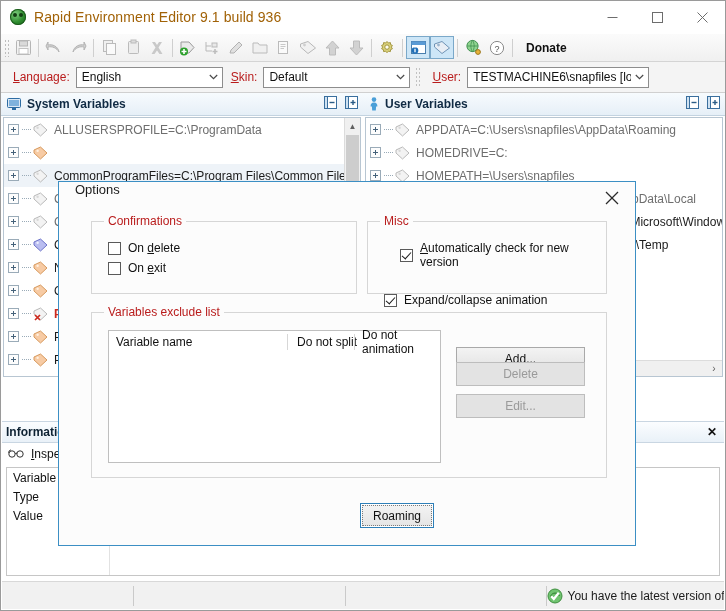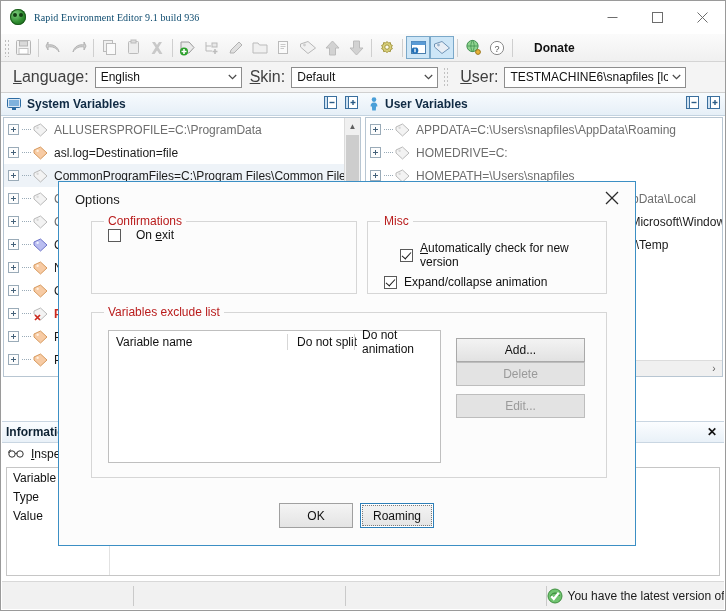--- a/index.html
+++ b/index.html
@@ -35,21 +35,21 @@
     background: radial-gradient(circle at 35% 32%, #7fd07f 0%, #2e8b2e 55%, #15601a 100%);
     position: relative; flex: none;
     box-shadow: inset 0 0 0 1px #1d5a1d;
   }
   .app-icon::before, .app-icon::after {
     content: ""; position: absolute; background: #143f14; border-radius: 50%;
   }
   .app-icon::before { width: 4px; height: 4px; left: 3px; top: 4px; }
   .app-icon::after  { width: 4px; height: 4px; right: 3px; top: 4px; }
   .title-text {
-    font-size: 10px; color: #0c4a6e; letter-spacing: .1px; font-family: Liberation Serif, serif;
+    font-size: 14px; color: #a16207; letter-spacing: .1px;
   }
   .win-buttons { position: absolute; right: 0; top: 0; display: flex; height: 32px; }
   .win-btn {
     width: 45px; height: 32px; display: flex; align-items: center; justify-content: center;
     color: #6d6d6d;
   }
   .win-btn svg { display: block; }
 
   
   .menubar {
@@ -75,30 +75,30 @@
   }
   .tb-btn {
     width: 24px; height: 23px; display: flex; align-items: center; justify-content: center;
     position: relative;
   }
   .tb-btn.active {
     background: #cde6f7; border: 1px solid #7aa8c9; box-sizing: border-box;
   }
   .tb-sep { width: 1px; height: 18px; background: #cfcfcf; margin: 0 3px; }
   .donate {
-    font-weight: bold; font-size: 12px; color: #111; padding: 0 6px; margin-left: 12px;
+    font-weight: bold; font-size: 12px; color: #111; padding: 0 6px; margin-left: 4px;
   }
 
   
   .selbar {
     height: 30px; background: #f4f4f4;
     display: flex; align-items: center; padding-left: 4px;
     border-bottom: 1px solid #d0d0d0;
   }
-  .sel-label { font-size: 16px; margin: 0 6px 0 8px; color: #404040; }
+  .sel-label { font-size: 12px; margin: 0 6px 0 8px; color: #b91c1c; }
   .sel-label u { text-decoration: underline; }
   .combo {
     height: 21px; background: #ffffff; border: 1px solid #8d8d8d;
     display: flex; align-items: center; box-sizing: border-box;
     font-size: 12px; color: #111; padding-left: 5px; position: relative;
   }
   .combo .cval { flex: 1; overflow: hidden; white-space: nowrap; }
   .combo .arrow {
     width: 17px; display: flex; align-items: center; justify-content: center; color: #3a3a3a;
   }
@@ -219,21 +219,21 @@
   .sb-icon { width: 16px; height: 16px; flex: none; }
 
   
   .dialog {
     position: absolute; left: 57px; top: 180px; width: 578px; height: 365px;
     background: #fcfcfc; border: 1px solid #3c8fc4;
     box-sizing: border-box; z-index: 50;
     box-shadow: 0 0 0 0 rgba(0,0,0,0);
   }
   .dlg-title {
-    height: 34px; display: flex; align-items: center;
+    height: 34px; display: flex; align-items: flex-start;
     font-size: 13px; color: #1b1b1b; padding-left: 16px; position: relative;
   }
   .dlg-close {
     position: absolute; right: 6px; top: 3px; width: 34px; height: 26px;
     display: flex; align-items: center; justify-content: center; color: #2b2b2b;
   }
   .gbox {
     position: absolute; border: 1px solid #d6d6d6; box-sizing: border-box;
   }
   .gbox > .legend {
@@ -513,21 +513,20 @@
           <span class="vtext">ALLUSERSPROFILE=C:\ProgramData</span>
         </div>
 
         <div class="varrow">
           <span class="expander"></span>
             <span class="dots"></span>
           <span class="tagico"><svg width="15" height="14" viewBox="0 0 15 14">
                 <path d="M1 4 L7.5 1 L14 7 L7.5 13 L1 7 Z" fill="#f7cba4" stroke="#d79a5e"></path>
                 <circle cx="4.6" cy="4.8" r="1.2" fill="#fff0e0"></circle>
               </svg></span>
-          <span class="vtext dark">asl.log=Destination=file</span>
         </div>
 
         <div class="varrow selected">
           <span class="expander"></span>
             <span class="dots"></span>
           <span class="tagico"><svg width="15" height="14" viewBox="0 0 15 14">
                 <path d="M1 4 L7.5 1 L14 7 L7.5 13 L1 7 Z" fill="#f3f3f3" stroke="#b9b9b9"></path>
                 <circle cx="4.6" cy="4.8" r="1.2" fill="#d8d8d8"></circle>
               </svg></span>
           <span class="vtext dark">CommonProgramFiles=C:\Program Files\Common Files</span>
@@ -793,64 +792,65 @@
       <span class="dlg-close">
         <svg width="14" height="14" viewBox="0 0 14 14">
             <line x1="1" y1="1" x2="13" y2="13" stroke="#2b2b2b" stroke-width="1.3"></line>
             <line x1="13" y1="1" x2="1" y2="13" stroke="#2b2b2b" stroke-width="1.3"></line>
           </svg>
       </span>
     </div>
 
     <div class="gbox" style="left:32px; top:39px; width:266px; height:73px;">
       <div class="legend">Confirmations</div>
-      <div class="chk-row" style="margin:6px 0 0 16px;gap:8px;">
+      <div class="chk-row" style="margin:19px 0 0 16px;">
+        <span class="chkbox"></span>
+        <span>On <span class="ul">d</span>elete</span>
+      </div>
+      <div class="chk-row" style="margin:6px 0 0 16px;">
         <span class="chkbox"></span>
         <span>On <span class="ul">e</span>xit</span>
       </div>
     </div>
 
     <div class="gbox" style="left:308px; top:39px; width:240px; height:73px;">
       <div class="legend">Misc</div>
       <div class="chk-row" style="margin:19px 0 0 32px;">
         <span class="chkbox checked"></span>
         <span><span class="ul">A</span>utomatically check for new version</span>
       </div>
-      <div class="chk-row" style="margin:6px 0 0 16px;">
+      <div class="chk-row" style="margin:24px 0 0 16px;">
         <span class="chkbox checked"></span>
         <span>Expand/collapse animation</span>
       </div>
     </div>
 
     <div class="gbox" style="left:32px; top:130px; width:516px; height:166px;">
       <div class="legend">Variables exclude list</div>
 
       <div class="listbox" style="left:16px; top:17px; width:333px; height:133px;">
         <div class="lb-head">
           <span class="lb-col" style="left:7px;">Variable name</span>
           <span class="lb-div" style="left:178px;"></span>
           <span class="lb-col" style="left:188px;">Do not split</span>
           <span class="lb-div" style="left:245px;"></span>
           <span class="lb-col" style="left:253px;">Do not animation</span>
         </div>
       </div>
 
-      <div class="dbtn" style="left:364px; top:25px;">
+      <div class="dbtn" style="left:364px; top:34px;">
         <span>Add...</span>
       </div>
       <div class="dbtn disabled" style="left:364px; top:49px;">
         <span>Delete</span>
       </div>
       <div class="dbtn disabled" style="left:364px; top:81px;">
         <span>Edit...</span>
       </div>
     </div>
 
-    <div class="dlg-btn" style="left:220px; top:321px;">
-      <span>OK</span>
-    </div>
     <div class="dlg-btn default" style="left:301px; top:321px;">
       <span class="inner"></span>
       <span>Roaming</span>
     </div>
   </div>
 
 </div>
 
 </body></html>

